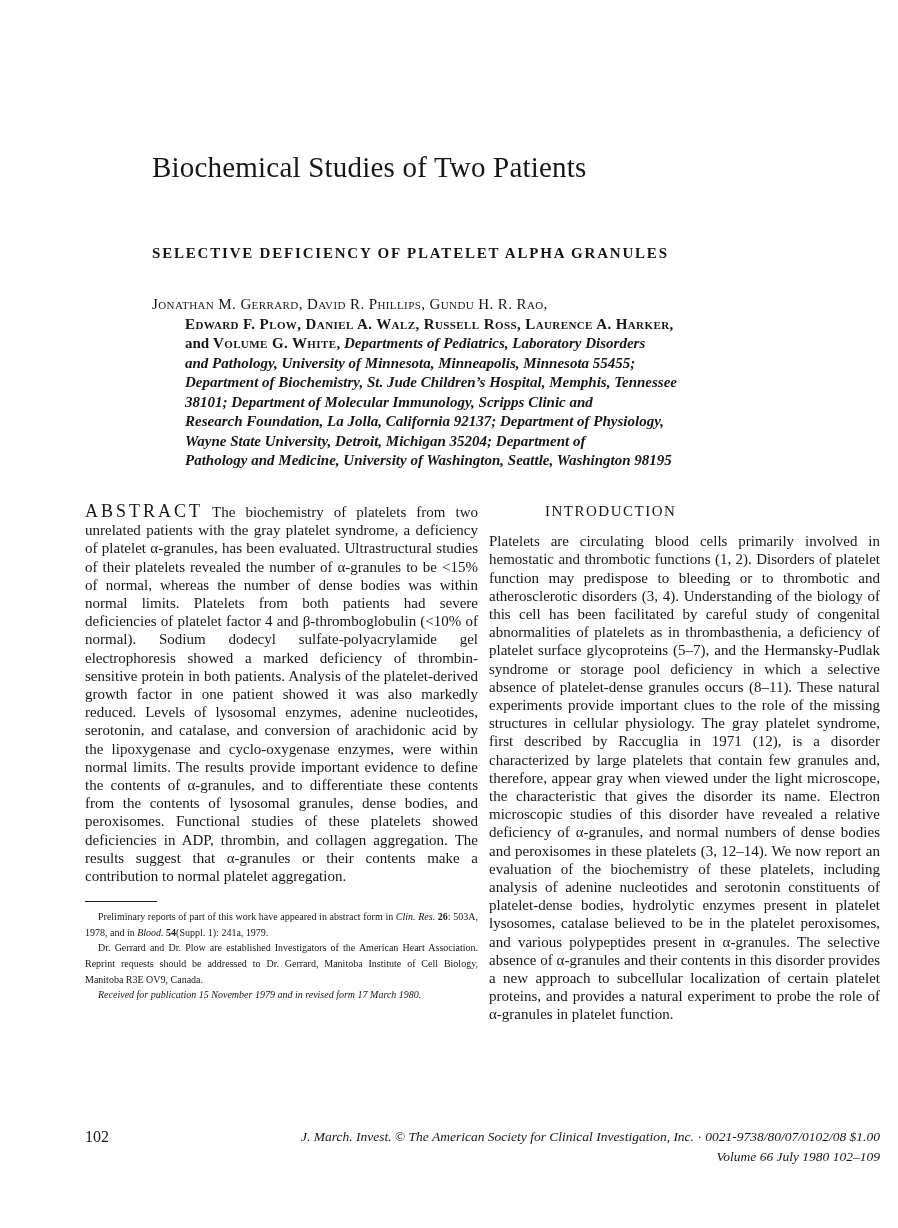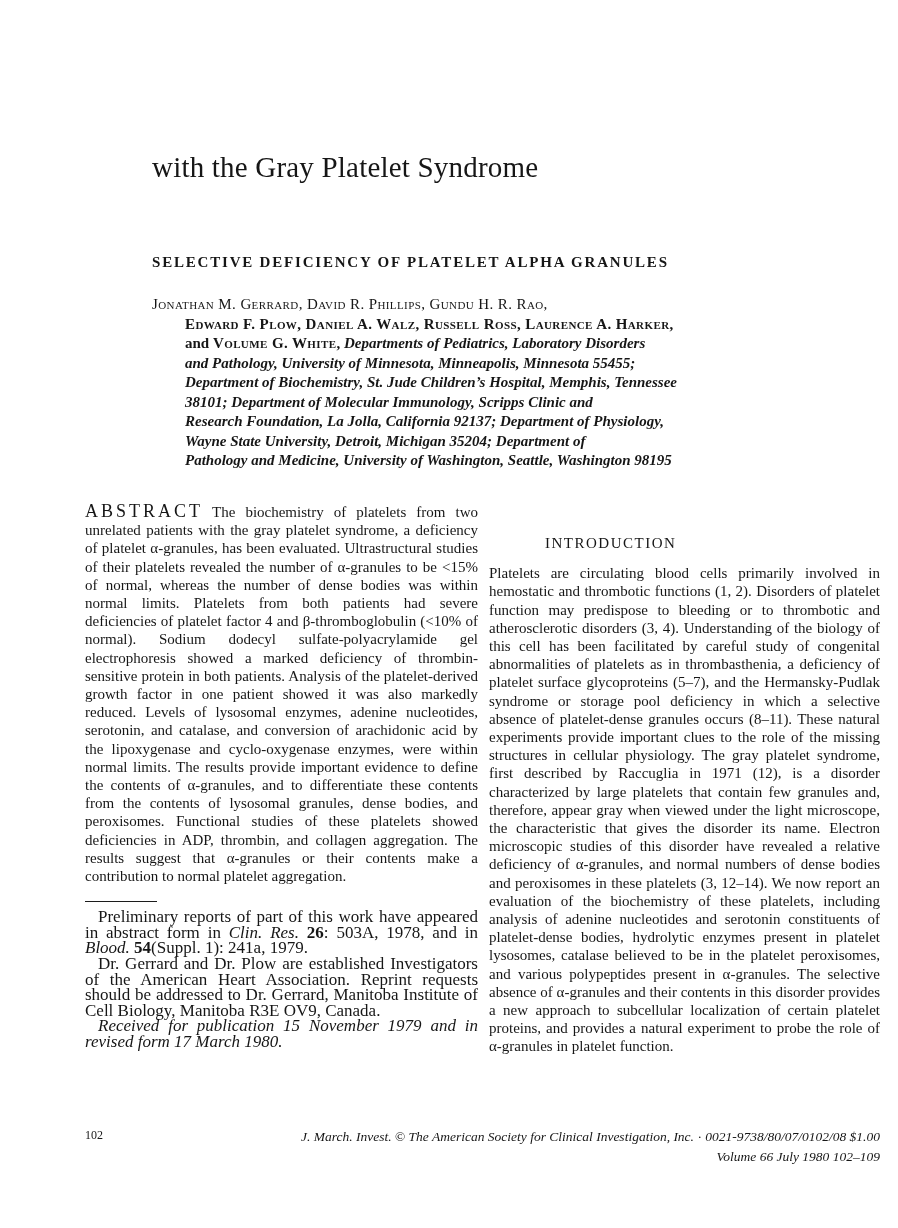--- a/index.html
+++ b/index.html
@@ -3,53 +3,53 @@
 <meta charset="utf-8">
 <style>
   html,body{margin:0;padding:0;background:#e8e8e8;}
   .page{
     position:relative;width:898px;height:1228px;background:#ffffff;
     font-family:"Liberation Serif", serif;color:#161616;overflow:hidden;
     -webkit-font-smoothing:antialiased;
   }
   
   .title{position:absolute;left:152px;top:141px;font-size:29px;line-height:53px;letter-spacing:0.2px;}
-  .subtitle{position:absolute;left:152px;top:254px;font-size:15px;font-weight:bold;letter-spacing:1.8px;}
+  .subtitle{position:absolute;left:152px;top:245px;font-size:15px;font-weight:bold;letter-spacing:1.8px;}
   
   .authors{position:absolute;left:152px;top:295px;font-size:15px;line-height:19.5px;}
   .a-line{white-space:nowrap;}
   .a-line.indent{padding-left:33px;font-weight:bold;}
   
   .r-rm{font-style:normal;}
   .r-it{font-style:italic;}
   .r-b{font-weight:bold;}
   .r-sc{font-variant:small-caps;letter-spacing:0.4px;}
   .r-ab{letter-spacing:3px;font-size:18px;padding-right:9px;}
   
   .col{position:absolute;top:502px;font-size:15px;line-height:18.2px;text-align:justify;}
   .col-left{left:85px;width:393px;}
-  .col-right{left:489px;width:391px;margin-top:32px;}
+  .col-right{left:489px;width:391px;}
   .body-para{margin:0;}
   .intro-head{font-size:15px;letter-spacing:1.5px;padding-left:56px;margin:0 0 12px 0;text-align:left;}
   
   .fn-rule{width:72px;border:0;border-top:1.6px solid #1c1c1c;margin:16px 0 7px 0;}
-  .footnotes{font-size:17px;line-height:15.6px;text-align:justify;}
+  .footnotes{font-size:10px;line-height:15.6px;text-align:justify;}
   .fn-para{margin:0;text-indent:13px;}
   
-  .footer-page-num{position:absolute;left:85px;top:1128px;font-size:12px;}
+  .footer-page-num{position:absolute;left:85px;top:1128px;font-size:16px;}
   .footer-right{position:absolute;right:18px;top:1127px;width:680px;text-align:right;font-size:13.5px;line-height:20px;}
   .footer-line2{font-style:italic;}
 </style>
 </head>
 <body>
 
 <div class="page">
 
   <div class="title">
-    <div>with the Gray Platelet Syndrome</div>
+    <div>Biochemical Studies of Two Patients</div>
   </div>
 
   <div class="subtitle">SELECTIVE DEFICIENCY OF PLATELET ALPHA GRANULES</div>
 
   <div class="authors">
       <div class="a-line"><span class="r-sc">Jonathan M. Gerrard, David R. Phillips, Gundu H. R. Rao,</span></div>
       <div class="a-line indent"><span class="r-sc">Edward F. Plow, Daniel A. Walz, Russell Ross, Laurence A. Harker,</span></div>
       <div class="a-line indent"><span class="r-rm">and </span><span class="r-sc">Volume G. White</span><span class="r-rm">, </span><span class="r-it">Departments of Pediatrics, Laboratory Disorders</span></div>
       <div class="a-line indent"><span class="r-it">and Pathology, University of Minnesota, Minneapolis, Minnesota 55455;</span></div>
       <div class="a-line indent"><span class="r-it">Department of Biochemistry, St. Jude Children’s Hospital, Memphis, Tennessee</span></div>

